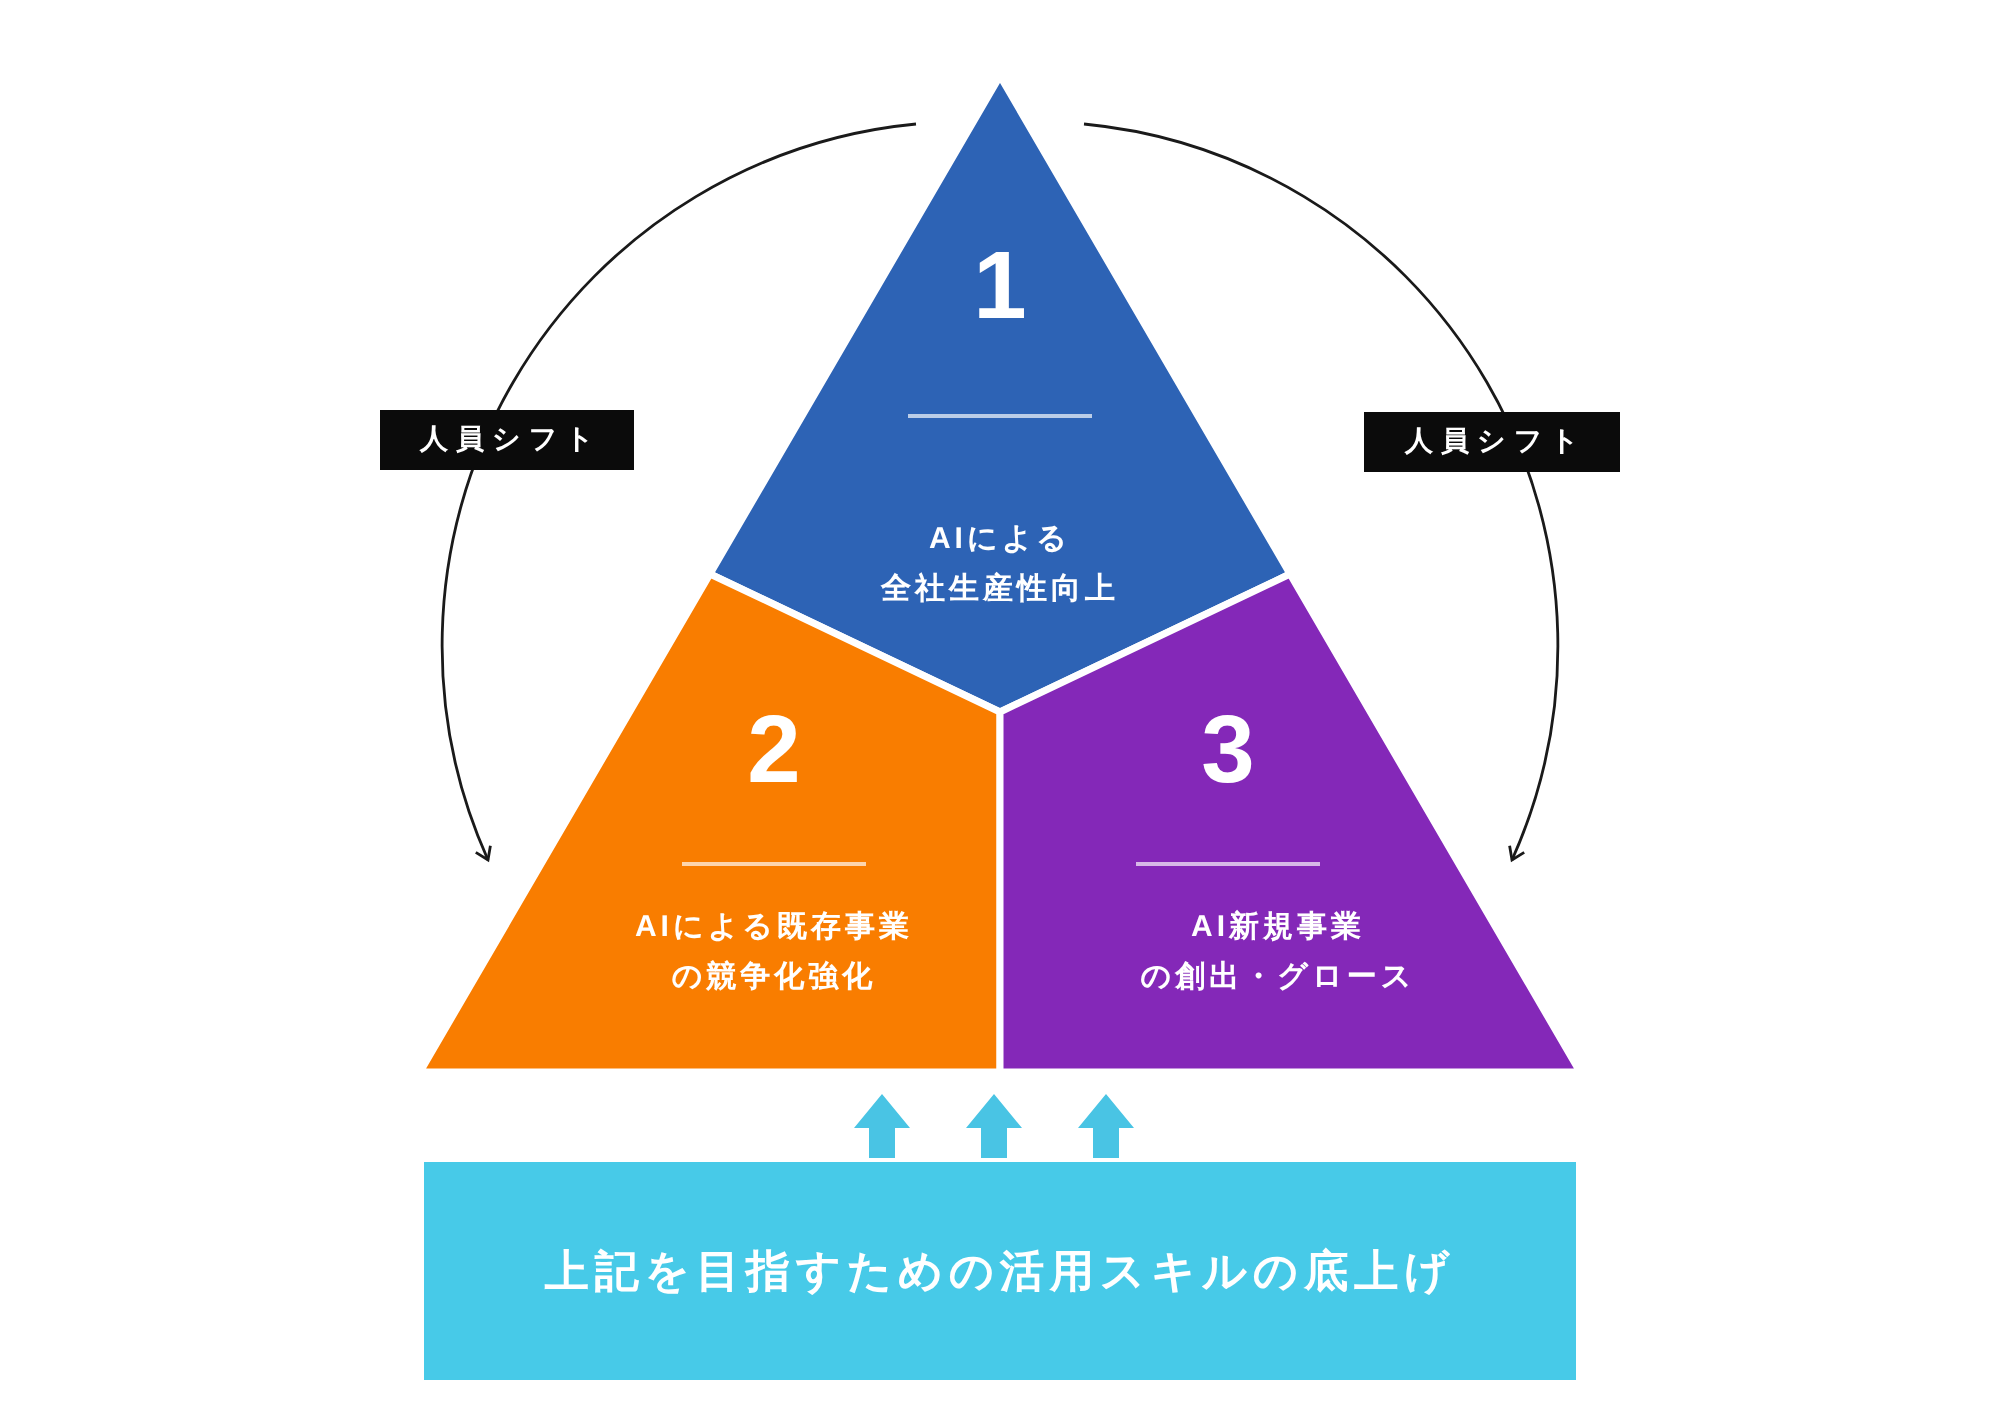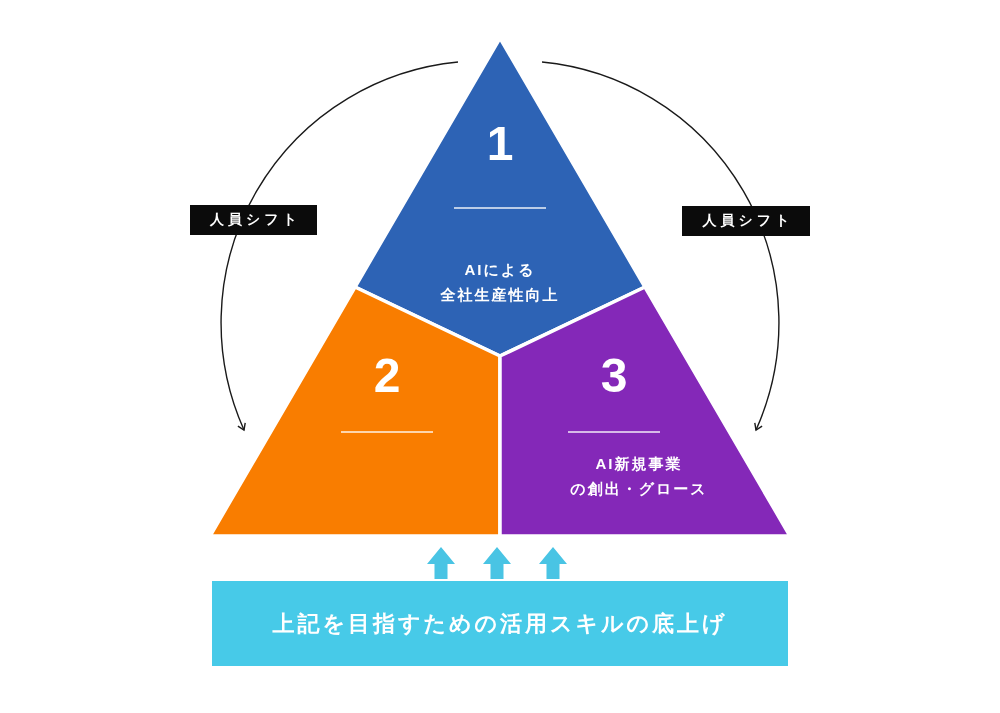--- a/index.html
+++ b/index.html
@@ -24,21 +24,21 @@
     text-align:center;width:100px;
   }
   .section-rule{
     width:92px;height:2px;background:rgba(255,255,255,0.68);
   }
   .section-text{
     width:220px;text-align:center;color:#fff;
     font-size:15px;font-weight:bold;letter-spacing:2px;line-height:25px;
   }
   .bottom-bar{
-    width:576px;height:85px;
+    width:576px;height:109px;
     display:flex;align-items:center;justify-content:center;
     color:#fff;font-size:22px;font-weight:bold;letter-spacing:3px;
   }
 </style>
 </head>
 <body>
 
 <div class="canvas">
 
   <svg width="1000" height="713" viewBox="0 0 1000 713">
@@ -65,20 +65,24 @@
 
   <div class="overlay section-number" style="left:450px;top:120px;">1</div>
   <div class="overlay section-rule" style="left:454px;top:207px;"></div>
   <div class="overlay section-text" style="left:390px;top:227px;margin-top:30px;">
     <span>AIによる</span><br>
     <span>全社生産性向上</span>
   </div>
 
   <div class="overlay section-number" style="left:337px;top:352px;">2</div>
   <div class="overlay section-rule" style="left:341px;top:431px;"></div>
+  <div class="overlay section-text" style="left:277px;top:451px;">
+    <span>AIによる既存事業</span><br>
+    <span>の競争化強化</span>
+  </div>
 
   <div class="overlay section-number" style="left:564px;top:352px;">3</div>
   <div class="overlay section-rule" style="left:568px;top:431px;"></div>
   <div class="overlay section-text" style="left:529px;top:451px;">
     <span>AI新規事業</span><br>
     <span>の創出・グロース</span>
   </div>
 
   <div class="overlay bottom-bar" style="left: 212px; top: 581px; background: rgb(71, 202, 232);">
     <span>上記を目指すための活用スキルの底上げ</span>

